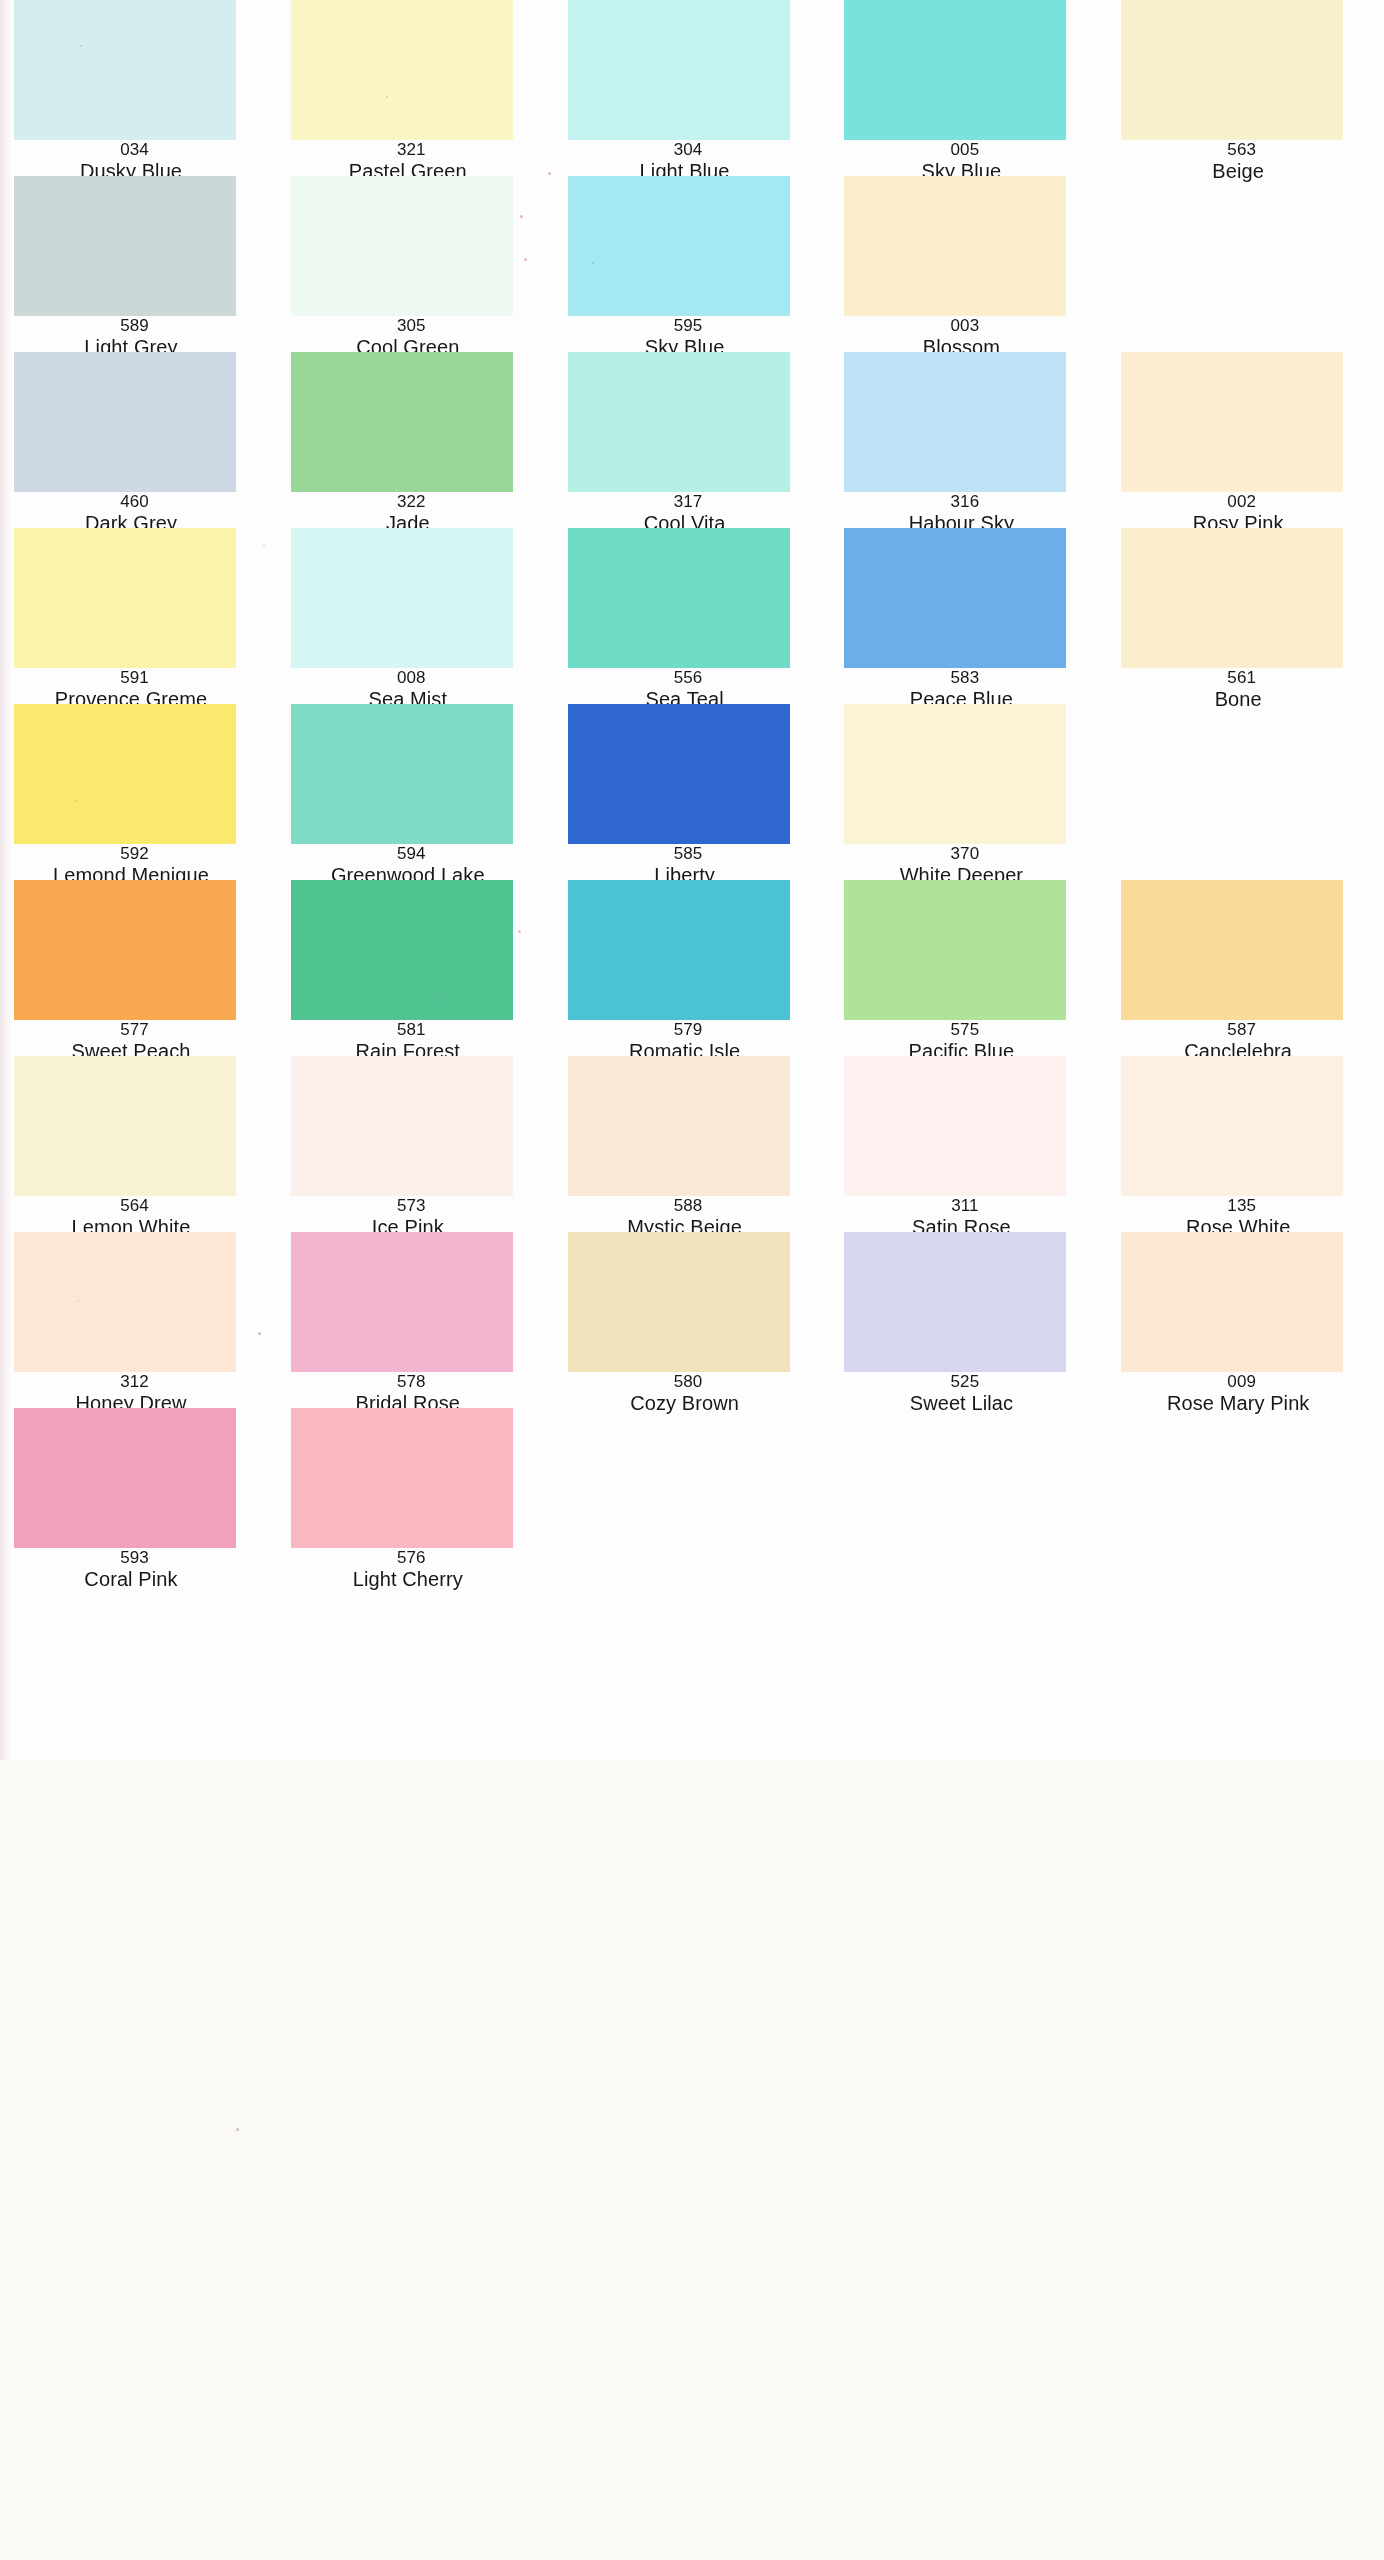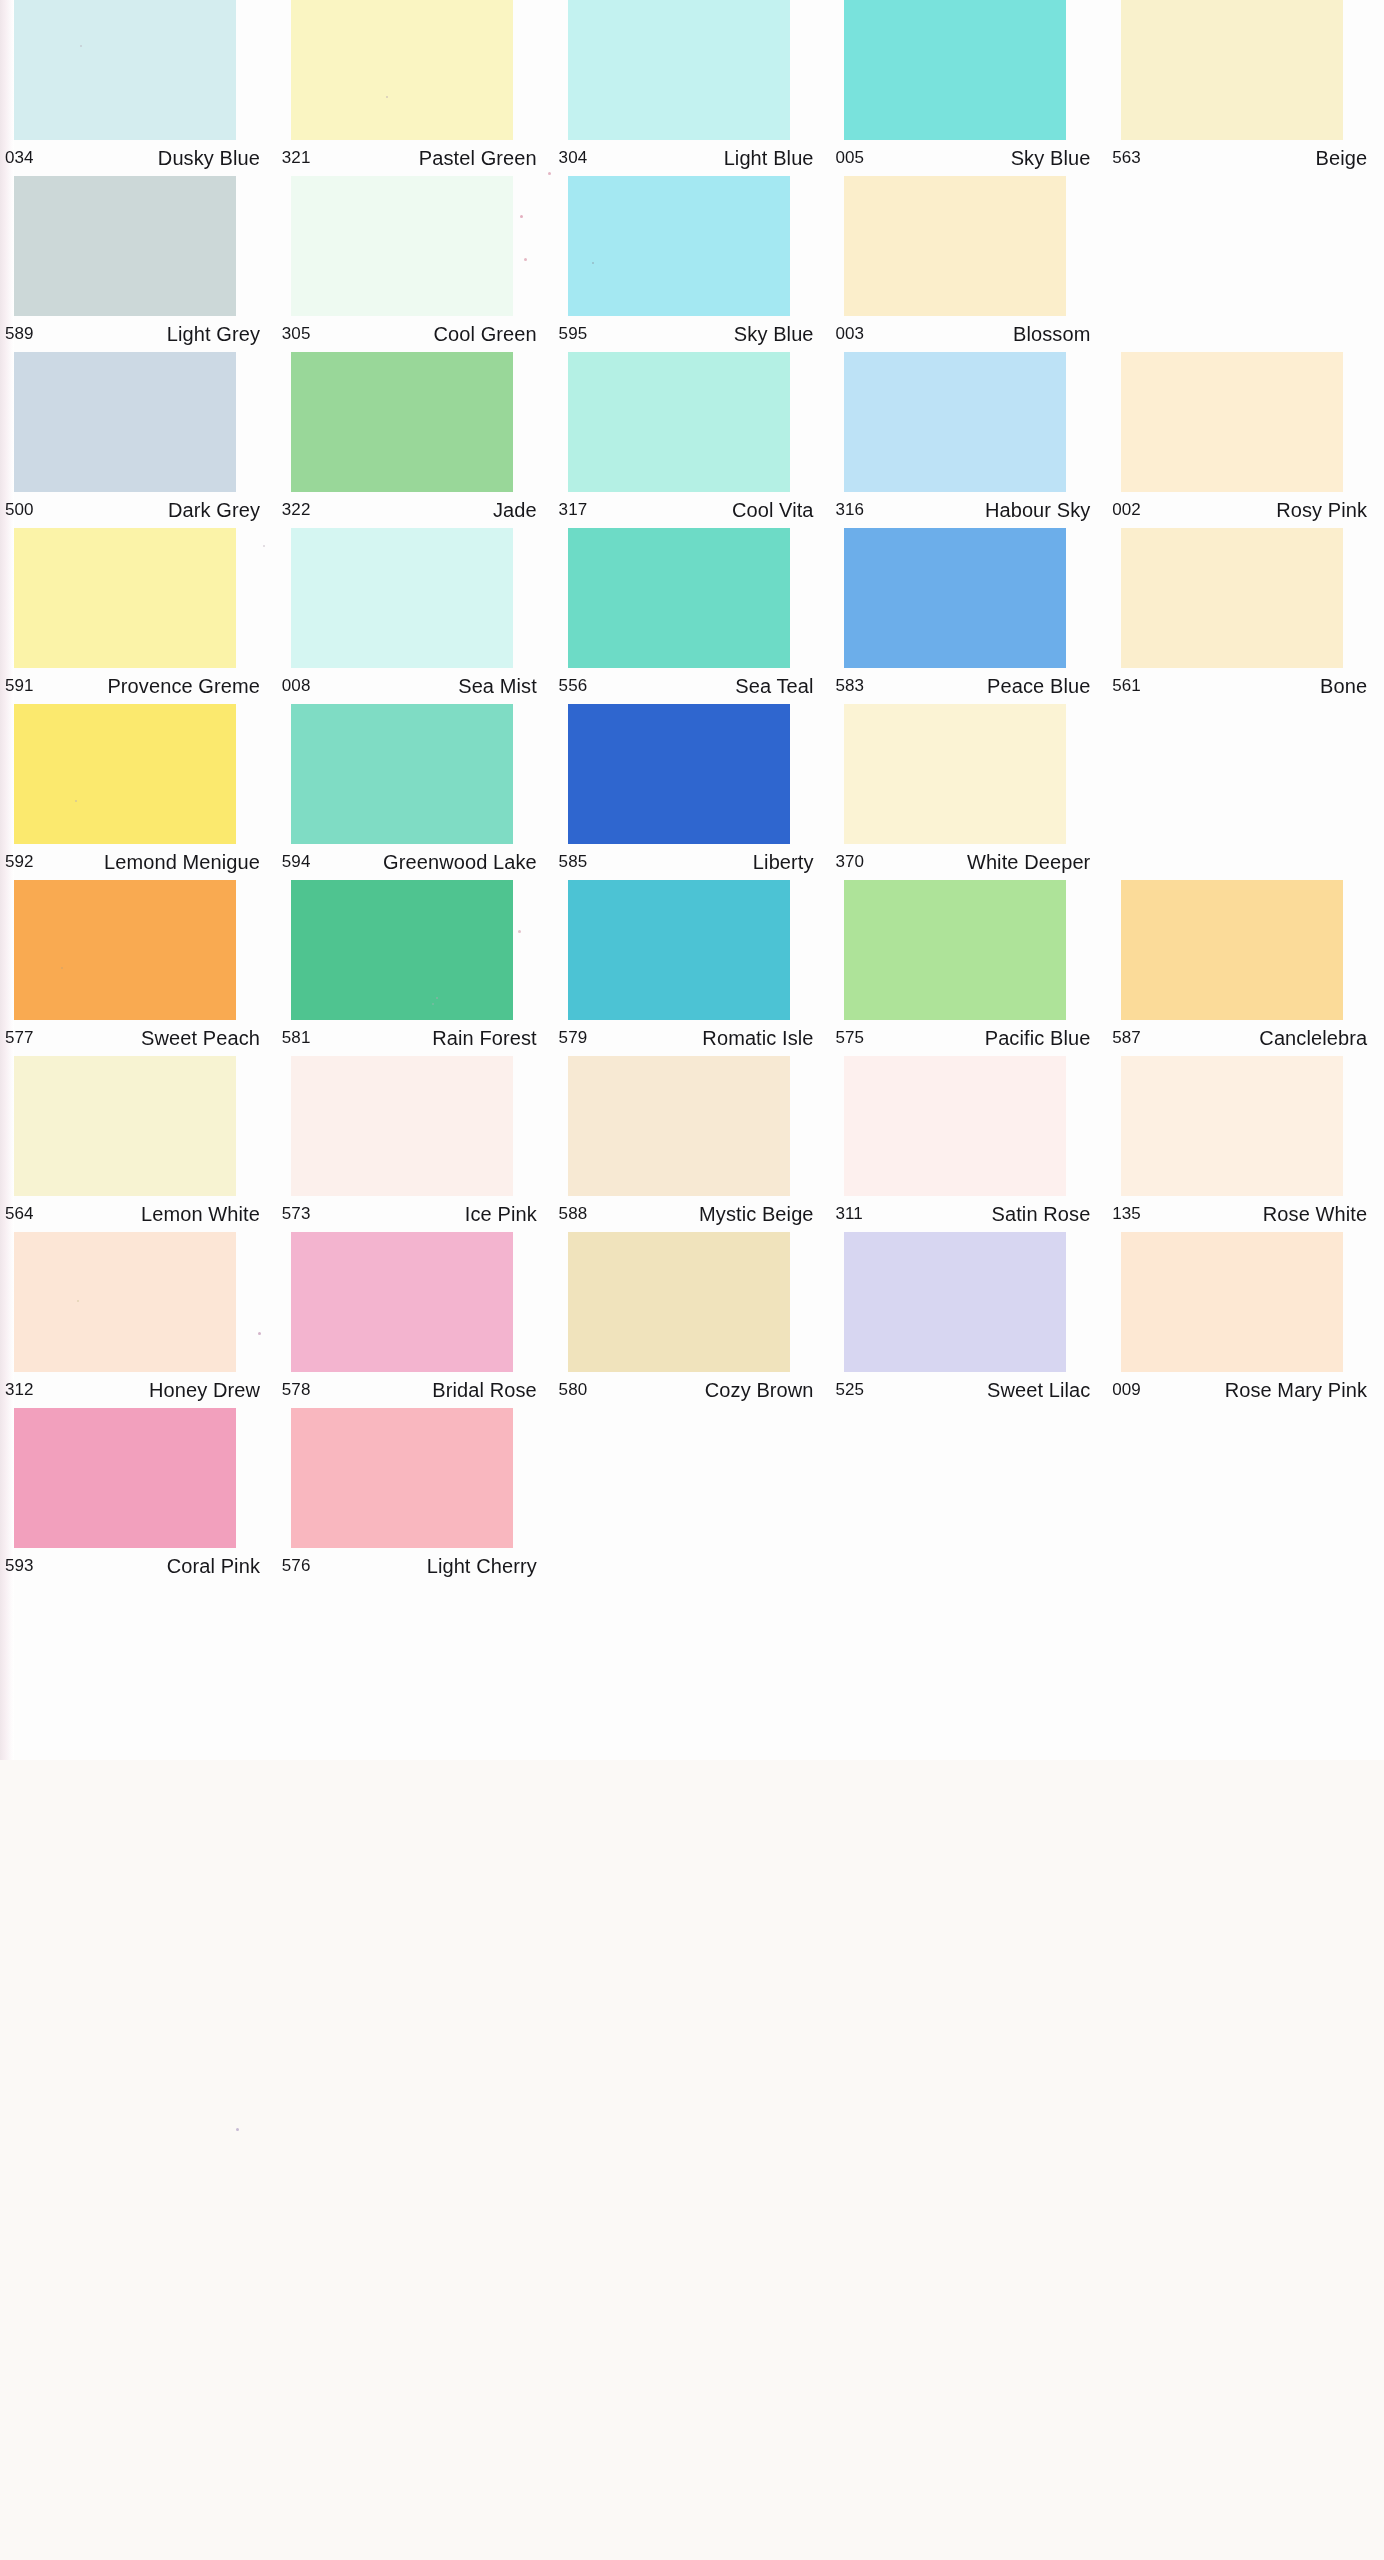--- a/index.html
+++ b/index.html
@@ -74,20 +74,21 @@
     width: 262px;
     margin-left: 2px;
     height: 36px;
     display: flex;
     align-items: center;
     justify-content: space-between;
     font-size: 17px;
     color: #17171b;
     letter-spacing: 0.1px;
     white-space: nowrap;
+    flex-direction: column;
   }
   .caption.blank { visibility: hidden; }
 
   .code {
     padding-left: 3px;
     font-size: 17px;
   }
   .cname {
     padding-right: 4px;
     font-size: 20px;
@@ -172,21 +173,21 @@
           <div class="caption">
             <span class="code">003</span>
             <span class="cname">Blossom</span>
           </div>
         </div>
       </div>
       <div class="swatch-row">
         <div class="swatch-cell">
           <div class="chip" title="Dark Grey" style="background: rgb(204, 217, 228);"></div>
           <div class="caption">
-            <span class="code">500</span>
+            <span class="code">460</span>
             <span class="cname">Dark Grey</span>
           </div>
         </div>
         <div class="swatch-cell">
           <div class="chip" title="Jade" style="background: rgb(153, 215, 153);"></div>
           <div class="caption">
             <span class="code">322</span>
             <span class="cname">Jade</span>
           </div>
         </div>

